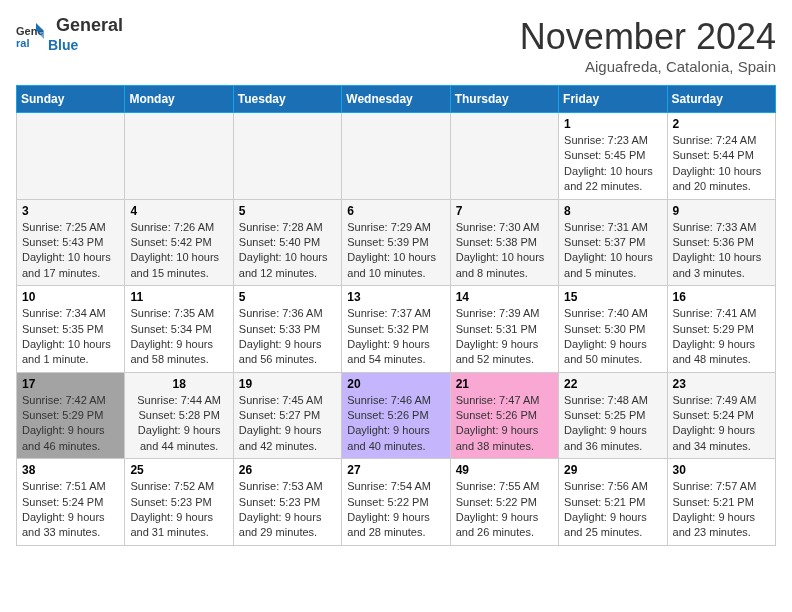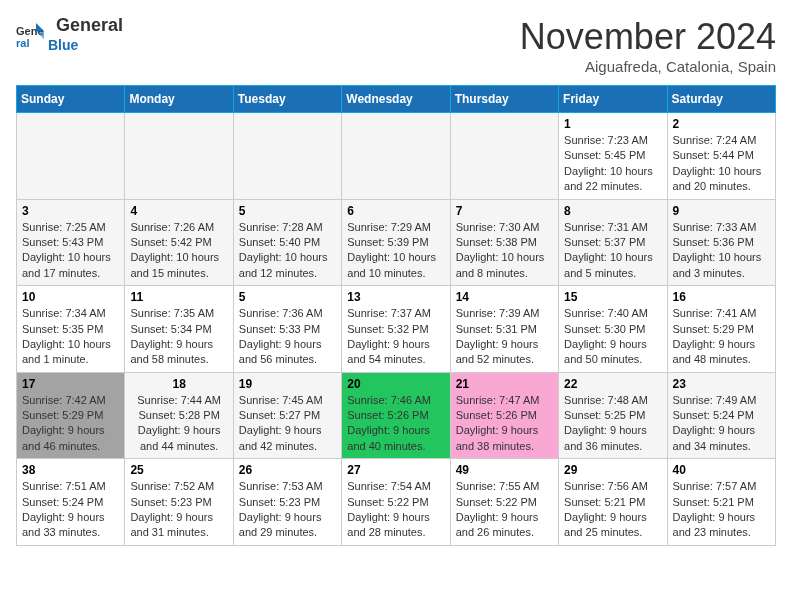--- a/index.html
+++ b/index.html
@@ -210,21 +210,21 @@
           <div class="day-info">Sunrise: 7:42 AM<br>Sunset: 5:29 PM<br>Daylight: 9 hours and 46 minutes.</div>
         </td>
         <td style="background: rgb(245, 245, 245); text-align: center;">
           <span class="day-num">18</span>
           <div class="day-info">Sunrise: 7:44 AM<br>Sunset: 5:28 PM<br>Daylight: 9 hours and 44 minutes.</div>
         </td>
         <td style="background: rgb(245, 245, 245);">
           <span class="day-num">19</span>
           <div class="day-info">Sunrise: 7:45 AM<br>Sunset: 5:27 PM<br>Daylight: 9 hours and 42 minutes.</div>
         </td>
-        <td style="background: #22c55e;">
+        <td style="background: #c4b5fd;">
           <span class="day-num">20</span>
           <div class="day-info">Sunrise: 7:46 AM<br>Sunset: 5:26 PM<br>Daylight: 9 hours and 40 minutes.</div>
         </td>
         <td style="background: #f9a8d4;">
           <span class="day-num">21</span>
           <div class="day-info">Sunrise: 7:47 AM<br>Sunset: 5:26 PM<br>Daylight: 9 hours and 38 minutes.</div>
         </td>
         <td style="background: rgb(245, 245, 245); margin-left: 45px;">
           <span class="day-num">22</span>
           <div class="day-info">Sunrise: 7:48 AM<br>Sunset: 5:25 PM<br>Daylight: 9 hours and 36 minutes.</div>
@@ -253,18 +253,18 @@
         </td>
         <td>
           <span class="day-num">49</span>
           <div class="day-info">Sunrise: 7:55 AM<br>Sunset: 5:22 PM<br>Daylight: 9 hours and 26 minutes.</div>
         </td>
         <td>
           <span class="day-num">29</span>
           <div class="day-info">Sunrise: 7:56 AM<br>Sunset: 5:21 PM<br>Daylight: 9 hours and 25 minutes.</div>
         </td>
         <td>
-          <span class="day-num">40</span>
+          <span class="day-num">30</span>
           <div class="day-info">Sunrise: 7:57 AM<br>Sunset: 5:21 PM<br>Daylight: 9 hours and 23 minutes.</div>
         </td>
       </tr>
     </tbody>
 </table>
 
 </body></html>

